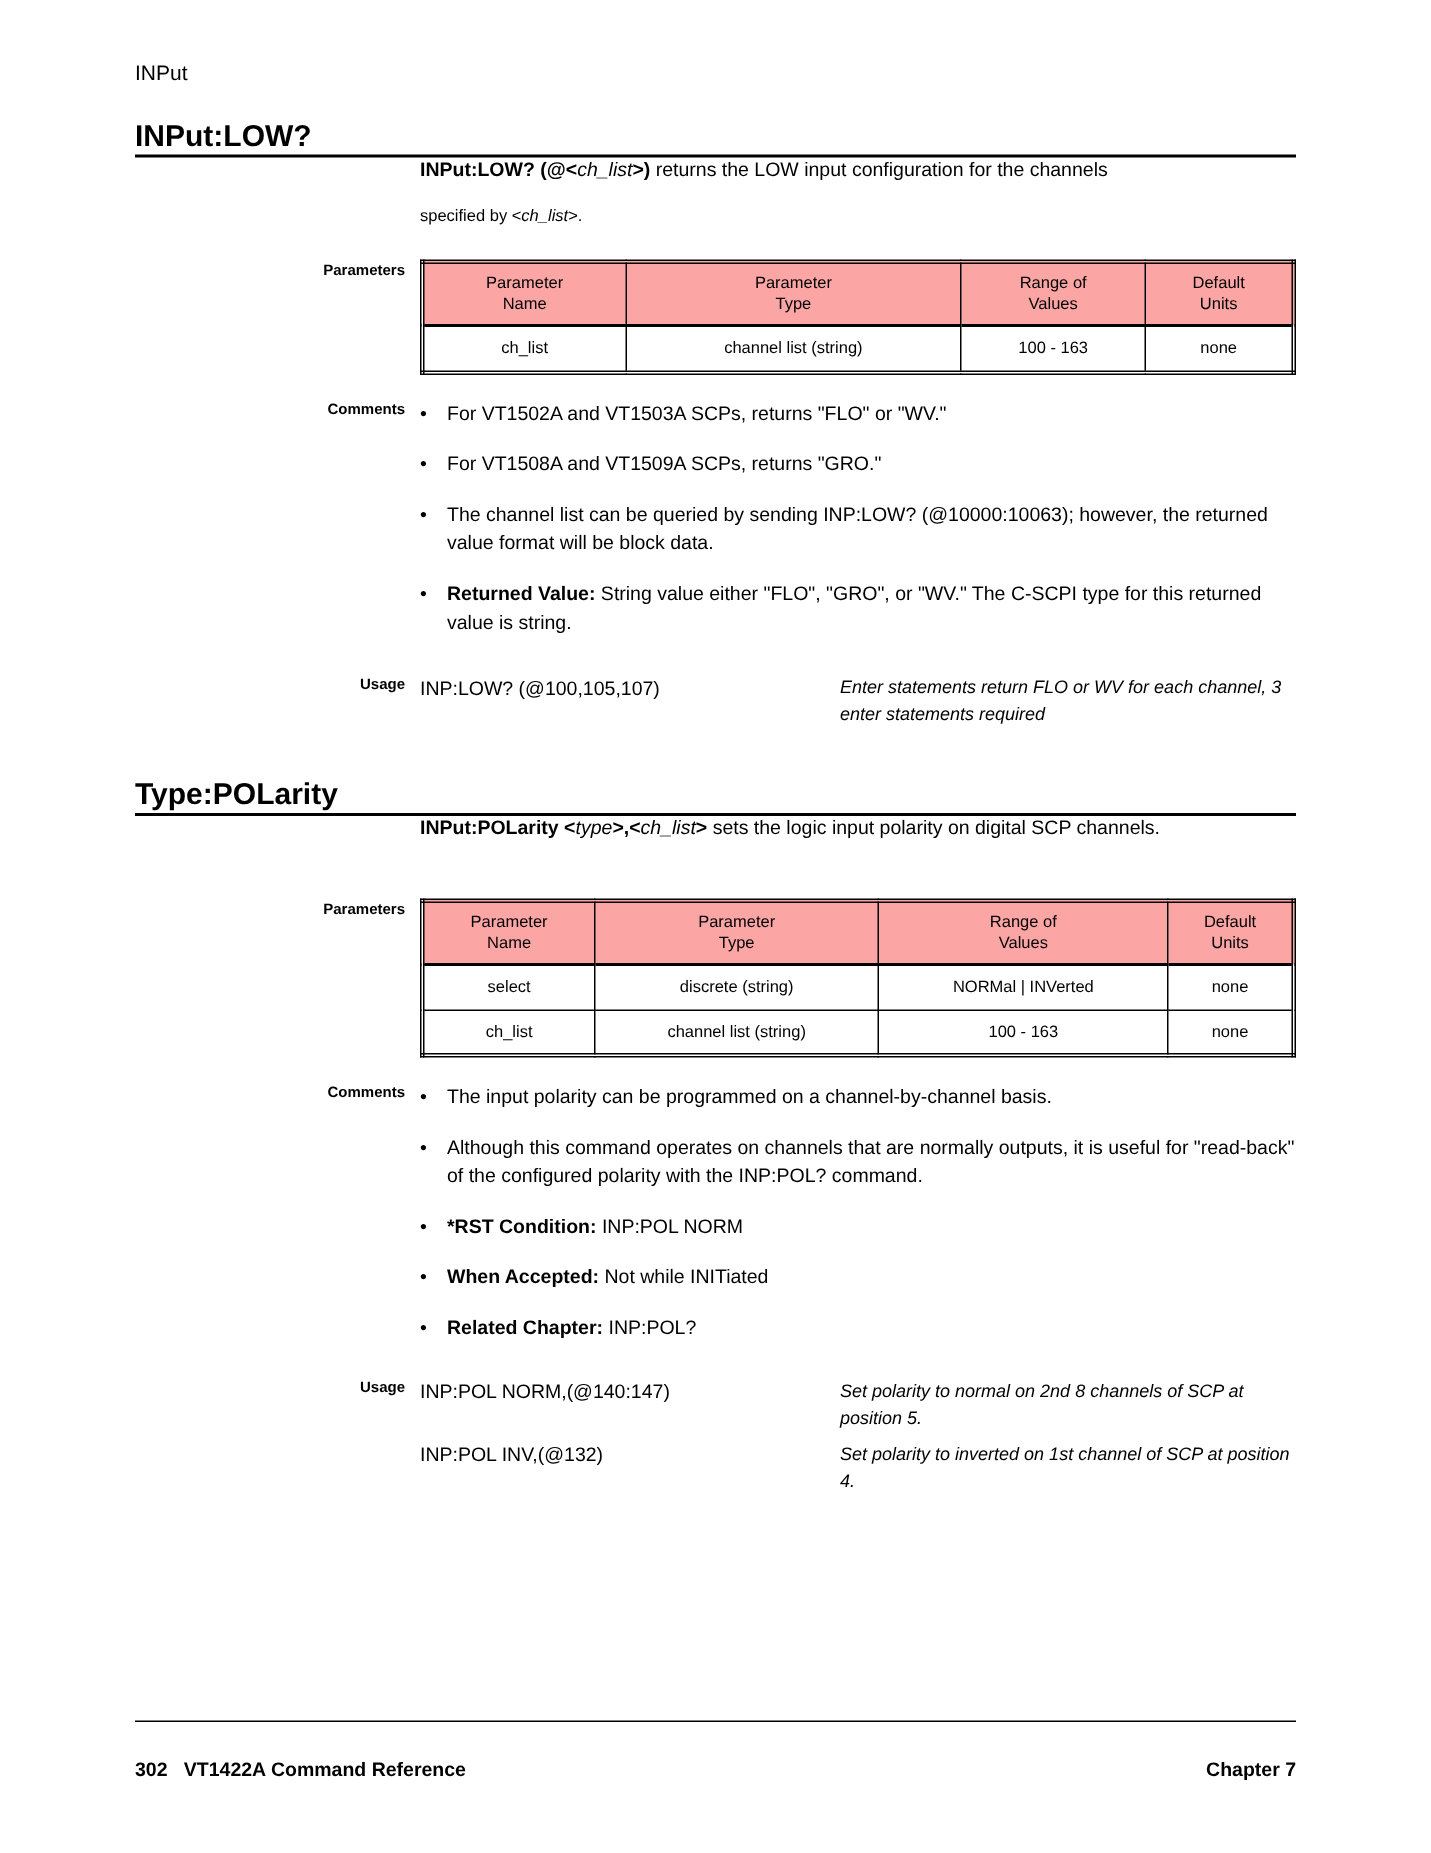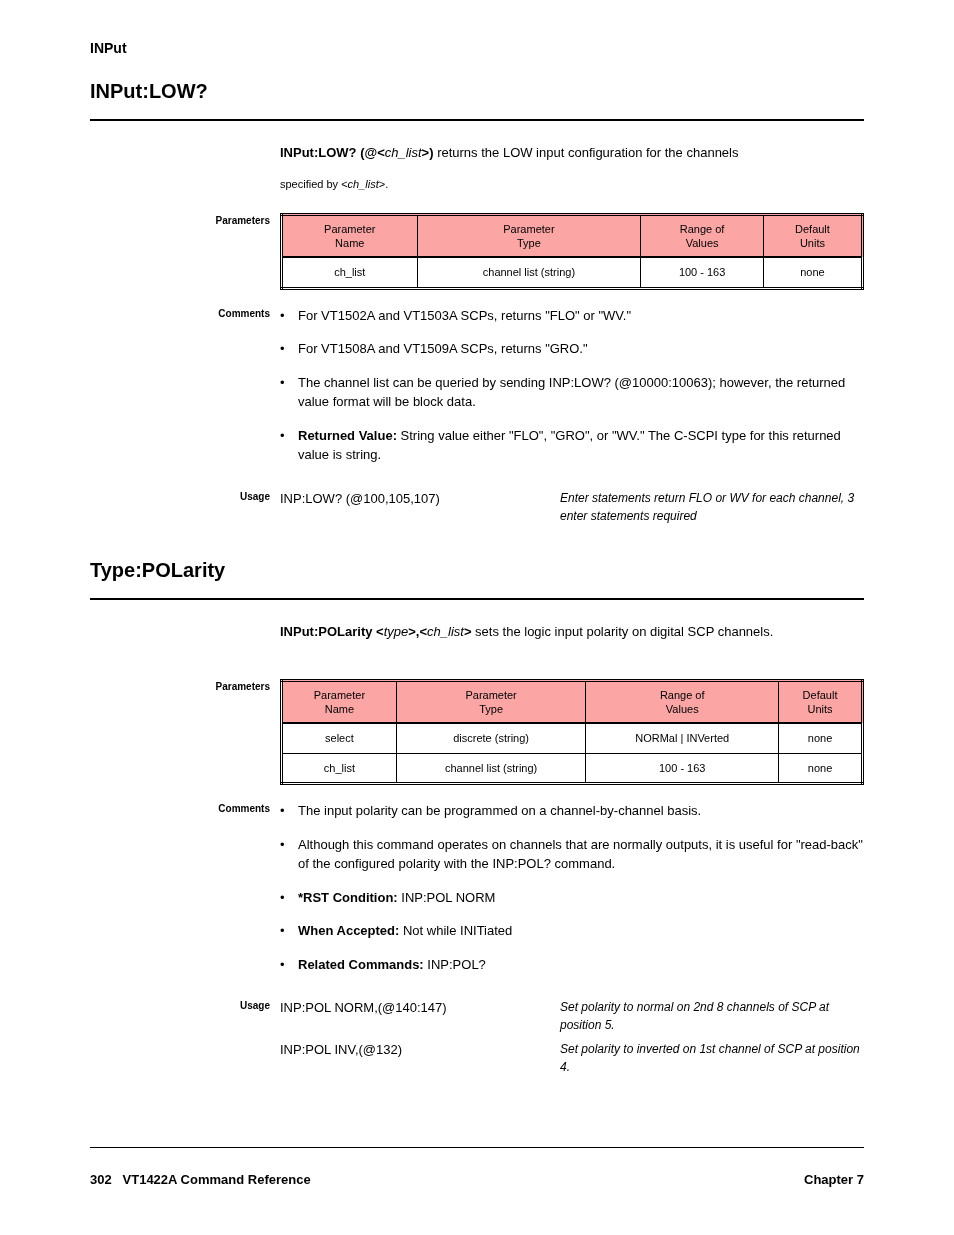--- a/index.html
+++ b/index.html
@@ -11,29 +11,28 @@
   }
   .page {
     width: 954px;
     height: 1235px;
     position: relative;
     box-sizing: border-box;
     padding: 40px 90px 30px 90px;
   }
   .header-tag {
     font-size: 14px;
-    font-weight: bold;
+    font-weight: normal;
     margin-bottom: 24px;
   }
   .section-title {
     font-size: 20px;
     font-weight: bold;
     border-bottom: 2.5px solid #000;
-    padding-bottom: 16px;
-    margin-bottom: 24px;
+    padding-bottom: 0;
   }
   .syntax-line {
     font-size: 13px;
     margin-left: 190px;
     margin-bottom: 16px;
   }
   .syntax-line .b { font-weight: bold; }
   .syntax-line .i { font-style: italic; }
   .desc-text {
     font-size: 11px;
@@ -248,21 +247,21 @@
         <div class="bullet-item">
           <div class="bullet-dot">•</div>
           <div class="bullet-text"><b>*RST Condition:</b> INP:POL NORM</div>
         </div>
         <div class="bullet-item">
           <div class="bullet-dot">•</div>
           <div class="bullet-text"><b>When Accepted:</b> Not while INITiated</div>
         </div>
         <div class="bullet-item">
           <div class="bullet-dot">•</div>
-          <div class="bullet-text"><b>Related Commands:</b> INP:POL?</div>
+          <div class="bullet-text"><b>Related Chapter:</b> INP:POL?</div>
         </div>
       </div>
   </div>
 
   <div class="subsection">
     <div class="subsection-label">Usage</div>
     <div class="subsection-body" id="s2-usage">
         <div class="usage-row">
           <div class="usage-cmd">INP:POL NORM,(@140:147)</div>
           <div class="usage-desc">Set polarity to normal on 2nd 8 channels of SCP at position 5.</div>

